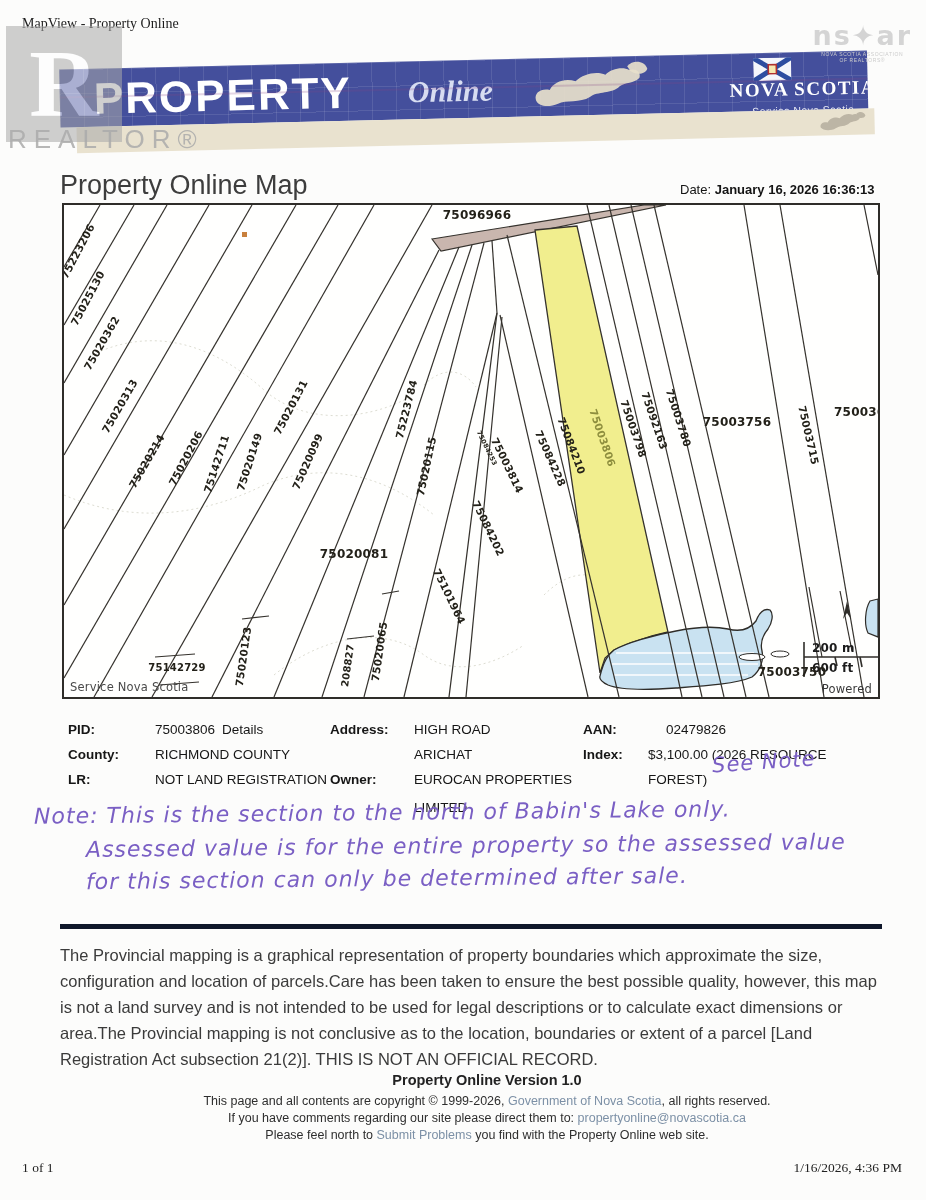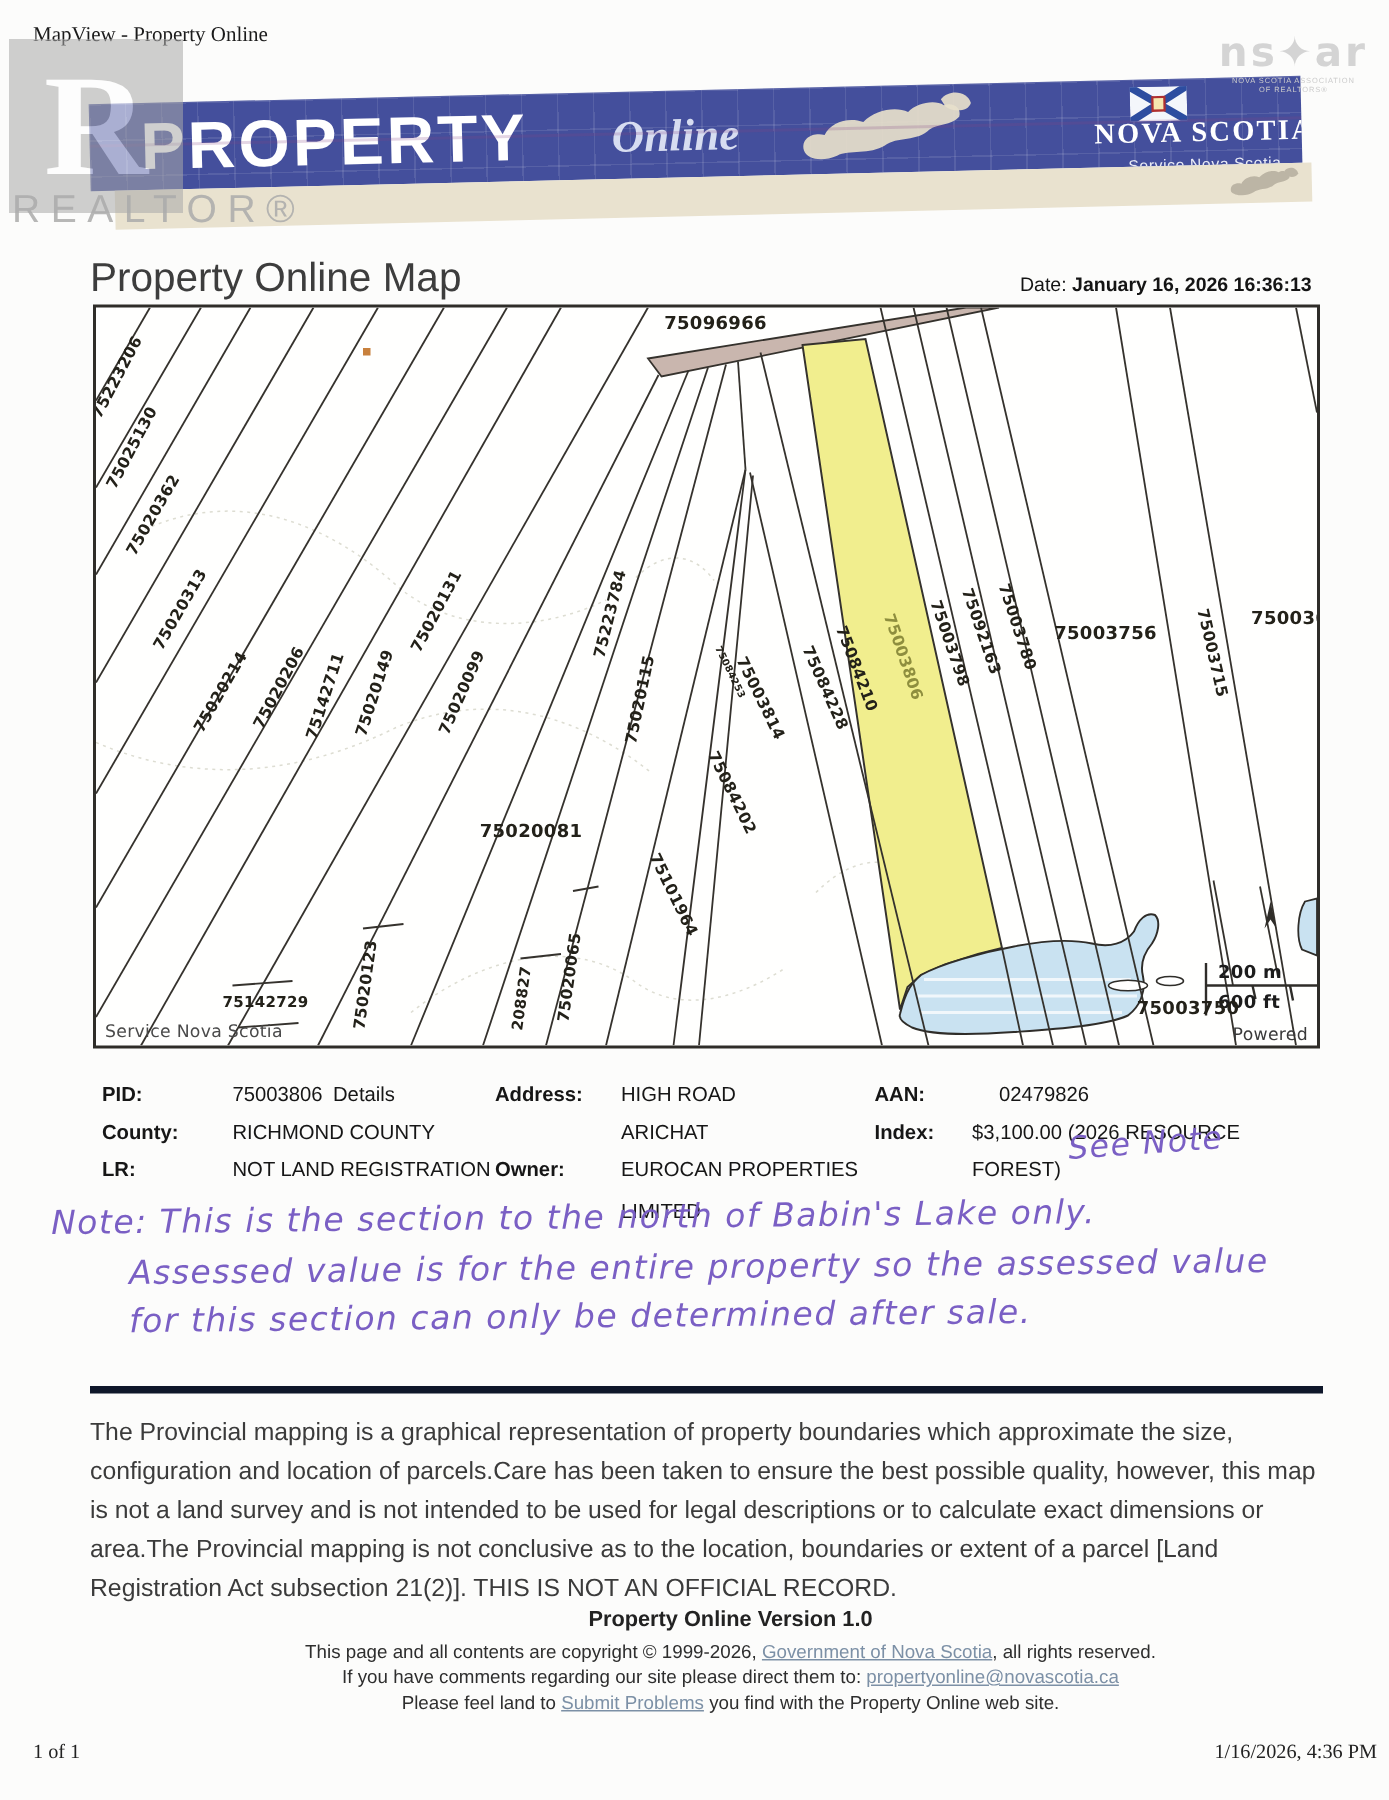--- a/index.html
+++ b/index.html
@@ -3,21 +3,21 @@
 <meta charset="utf-8">
 <style>
   html,body{margin:0;padding:0;}
   .page{position:relative;width:926px;height:1200px;background:#fcfcfb;overflow:hidden;
         font-family:"Liberation Sans",sans-serif;}
 
   
   .ph-left{position:absolute;left:22px;top:16px;font:14px "Liberation Serif",serif;color:#1b1b1b;}
   .ph-right{position:absolute;right:6px;top:8px;font:14.5px "Liberation Serif",serif;color:#1b1b1b;}
   .pf-left{position:absolute;left:22px;top:1160px;font:13.5px "Liberation Serif",serif;color:#222;}
-  .pf-right{position:absolute;right:8px;top:1160px;font:13.5px "Liberation Serif",serif;color:#222;}
+  .pf-right{position:absolute;right:24px;top:1160px;font:13.5px "Liberation Serif",serif;color:#222;}
 
   
   .realtor-wm{position:absolute;left:6px;top:26px;width:116px;height:116px;background:#a9a9a9;
               opacity:.55;z-index:3;display:flex;align-items:center;justify-content:center;}
   .realtor-wm .r{font:800 96px "Liberation Serif",serif;color:#fff;line-height:1;}
   .realtor-text{position:absolute;left:8px;top:124px;z-index:3;font:26px "Liberation Sans",sans-serif;
                 color:#ababab;letter-spacing:7px;opacity:.85;}
   .nsar-wm{position:absolute;right:14px;top:20px;z-index:3;text-align:center;}
   .nsar-logo{font:800 27px "DejaVu Sans",sans-serif;color:#d4d4d4;letter-spacing:2px;}
   .nsar-caption{font:5px "Liberation Sans",sans-serif;color:#cccccc;letter-spacing:.6px;line-height:6px;text-transform:uppercase;}
@@ -73,21 +73,21 @@
   .hand.l3{left:86px;top:866px;}
 
   
   .disclaimer{position:absolute;left:60px;top:924px;width:822px;border-top:5px solid #0f172a;
               padding-top:13px;font-size:16.5px;line-height:1.58;color:#3b3b3b;}
 
   
   .site-footer{position:absolute;left:0;top:1072px;width:926px;text-align:center;color:#2e2e2e;margin-left:24px;}
   .sf-title{font-size:14.5px;font-weight:bold;color:#222;margin-bottom:6px;}
   .sf-line{font-size:12.5px;margin:3px 0;}
-  .ft-link{color:#7c90a6;text-decoration:underline;cursor:pointer;}
+  .ft-link{color:#7c90a6;cursor:pointer;}
 </style>
 </head>
 <body>
 
 <div class="page">
 
   <div class="ph-left">MapView - Property Online</div>
 
   <div class="realtor-wm">
     <span class="r">R</span>
@@ -275,19 +275,19 @@
   <div class="hand l1">Note: This is the section to the north of Babin's Lake only.</div>
   <div class="hand l2">Assessed value is for the entire property so the assessed value</div>
   <div class="hand l3">for this section can only be determined after sale.</div>
 
   <div class="disclaimer">The Provincial mapping is a graphical representation of property boundaries which approximate the size, configuration and location of parcels.Care has been taken to ensure the best possible quality, however, this map is not a land survey and is not intended to be used for legal descriptions or to calculate exact dimensions or area.The Provincial mapping is not conclusive as to the location, boundaries or extent of a parcel [Land Registration Act subsection 21(2)]. THIS IS NOT AN OFFICIAL RECORD.</div>
 
   <div class="site-footer">
     <div class="sf-title">Property Online Version 1.0</div>
     <div class="sf-line"><span>This page and all contents are copyright © 1999-2026, </span><span class="ft-link">Government of Nova Scotia</span><span>, all rights reserved.</span></div>
     <div class="sf-line"><span>If you have comments regarding our site please direct them to: </span><span class="ft-link">propertyonline@novascotia.ca</span></div>
-    <div class="sf-line"><span>Please feel land to </span><span class="ft-link">Submit Problems</span><span> you find with the Property Online web site.</span></div>
+    <div class="sf-line"><span>Please feel north to </span><span class="ft-link">Submit Problems</span><span> you find with the Property Online web site.</span></div>
   </div>
 
   <div class="pf-left">1 of 1</div>
   <div class="pf-right">1/16/2026, 4:36 PM</div>
 
 </div>
 
 </body></html>

